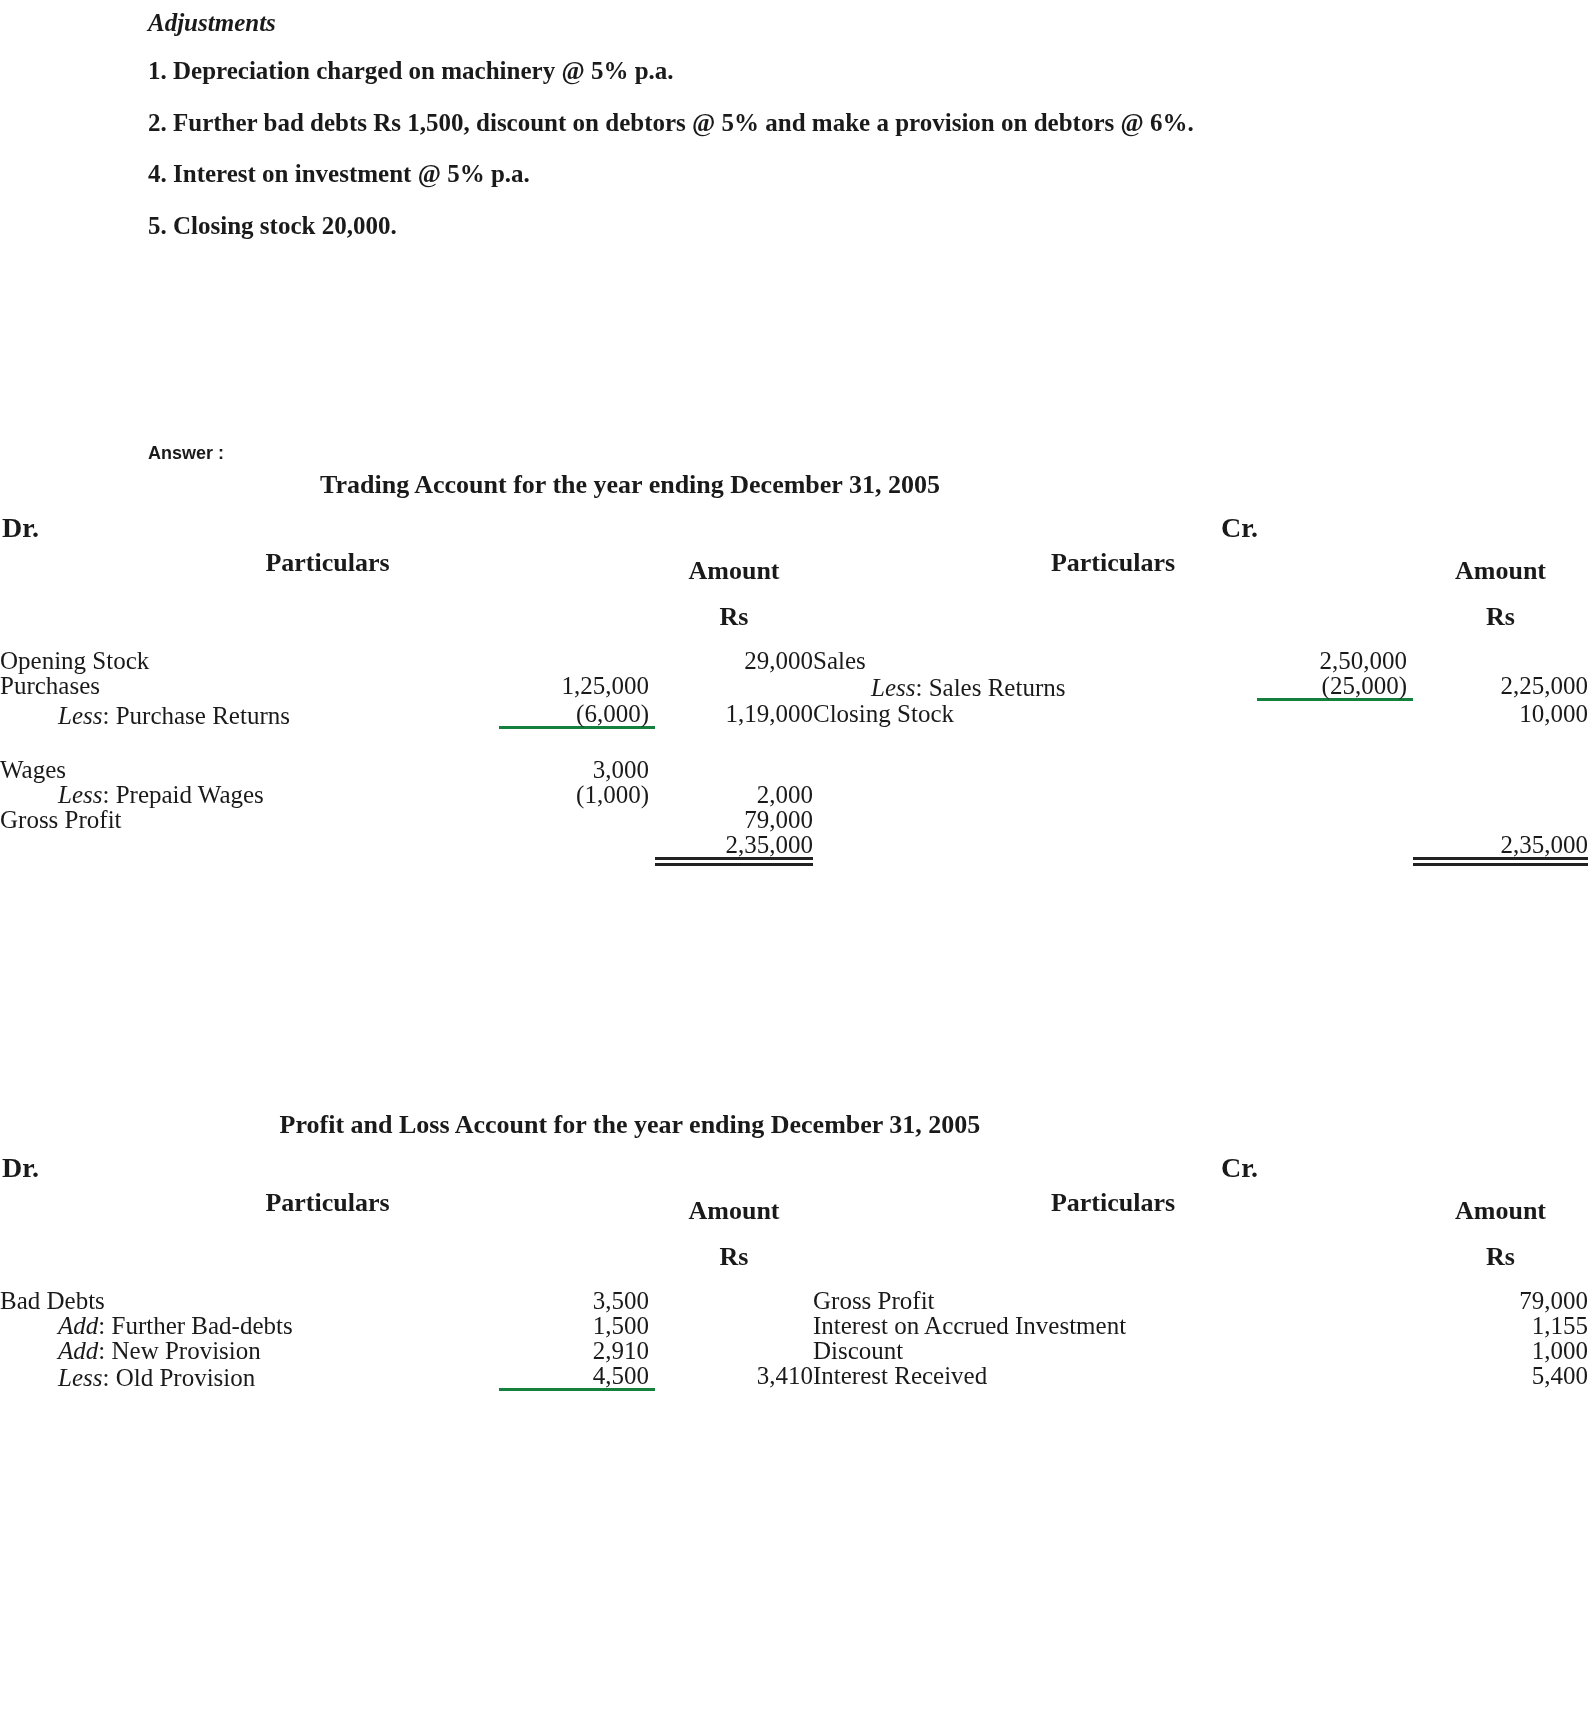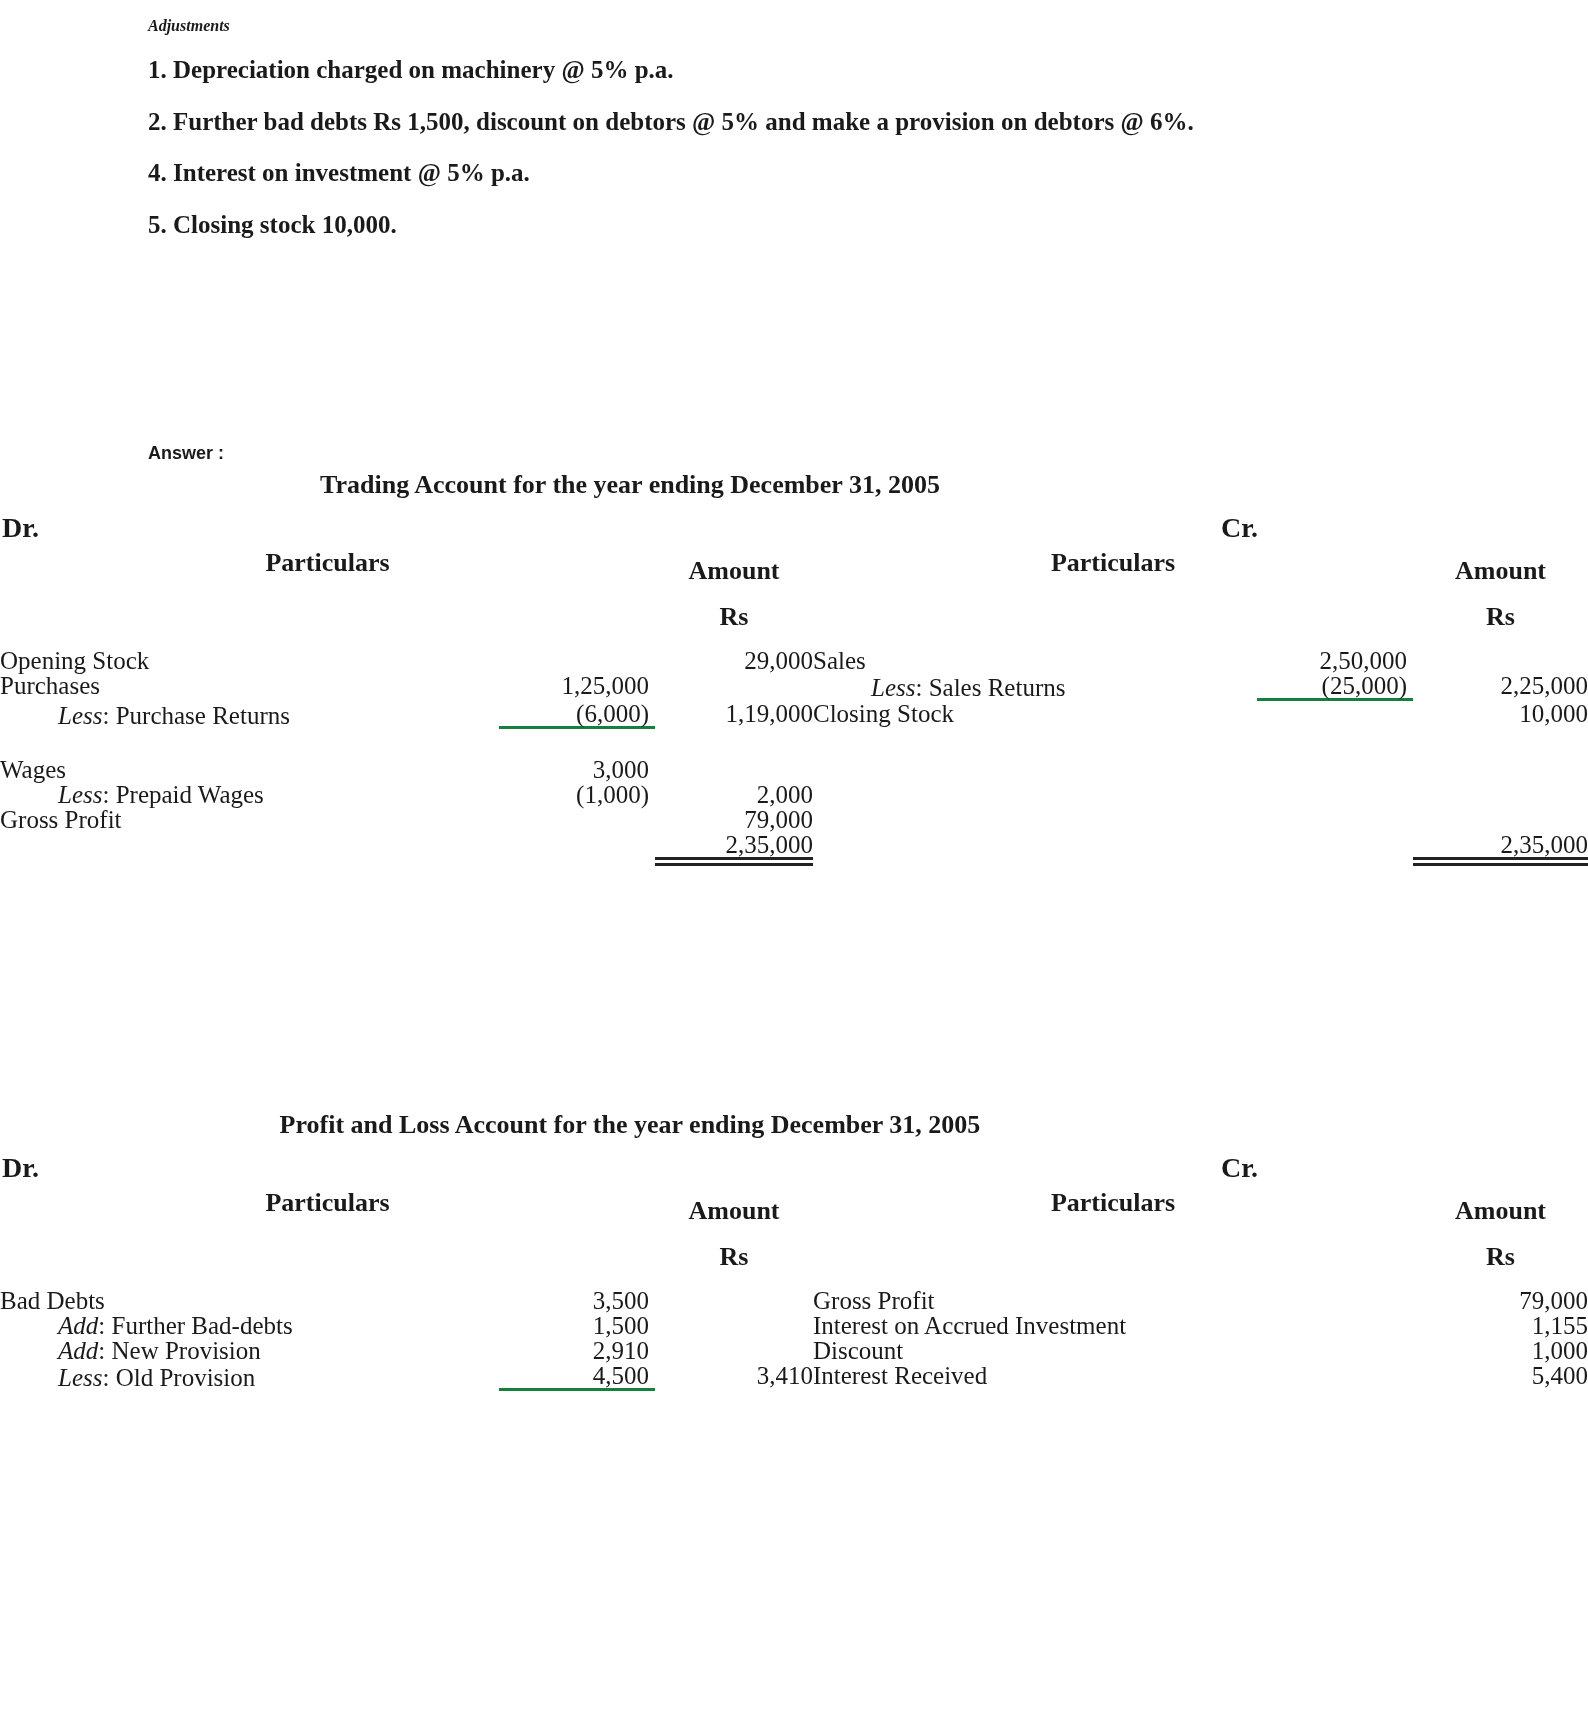--- a/index.html
+++ b/index.html
@@ -16,24 +16,24 @@
     position: relative;
   }
 
   
   .adjustments {
     padding: 0 0 0 148px;
   }
   .adj-heading {
     font-weight: bold;
     font-style: italic;
-    font-size: 16px;
+    font-size: 25px;
     line-height: 1.0;
     margin: 0;
-    padding-top: 18px;
+    padding-top: 10px;
   }
   .adj-item {
     font-weight: bold;
     font-size: 25px;
     line-height: 1.22;
     margin: 0;
     padding-top: 21px;
     padding-left: 0px;
     max-width: 1190px;
   }
@@ -154,21 +154,21 @@
   .rowspacer { height: 14px; }
 </style>
 </head>
 <body>
 
 <div class="adjustments">
   <div class="adj-heading">Adjustments</div>
   <div class="adj-item">1. Depreciation charged on machinery @ 5% p.a.</div>
   <div class="adj-item">2. Further bad debts Rs 1,500, discount on debtors @ 5% and make a provision on debtors @ 6%.</div>
   <div class="adj-item">4. Interest on investment @ 5% p.a.</div>
-  <div class="adj-item">5. Closing stock 10,000.</div>
+  <div class="adj-item">5. Closing stock 20,000.</div>
 </div>
 
 <div class="answer-label">Answer :</div>
 
 <div class="account-section" id="trading-section">
   <div class="account-title">Trading Account for the year ending December 31, 2005</div>
   <div class="drcr-row">
     <span class="dr-label">Dr.</span>
     <span class="cr-label">Cr.</span>
   </div>

